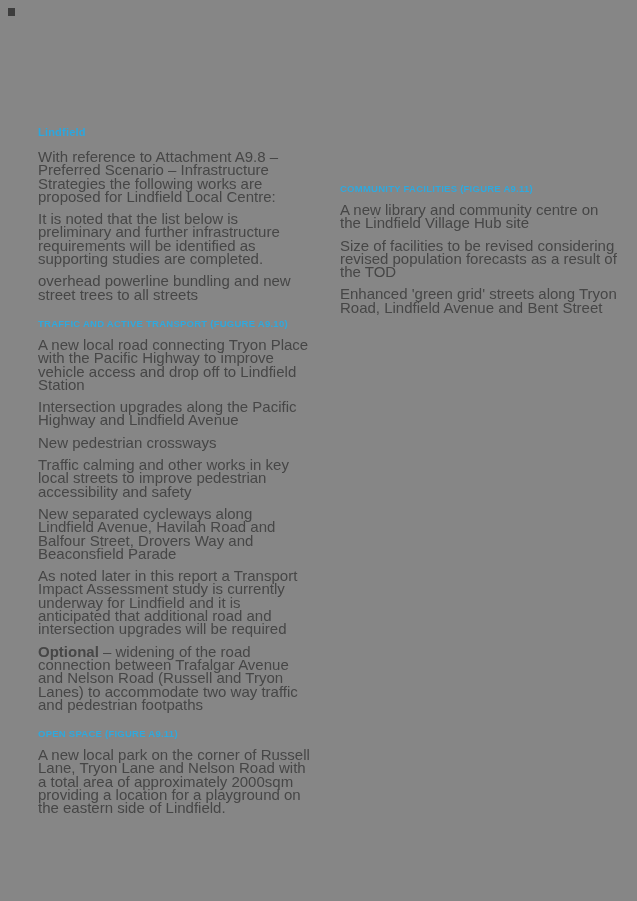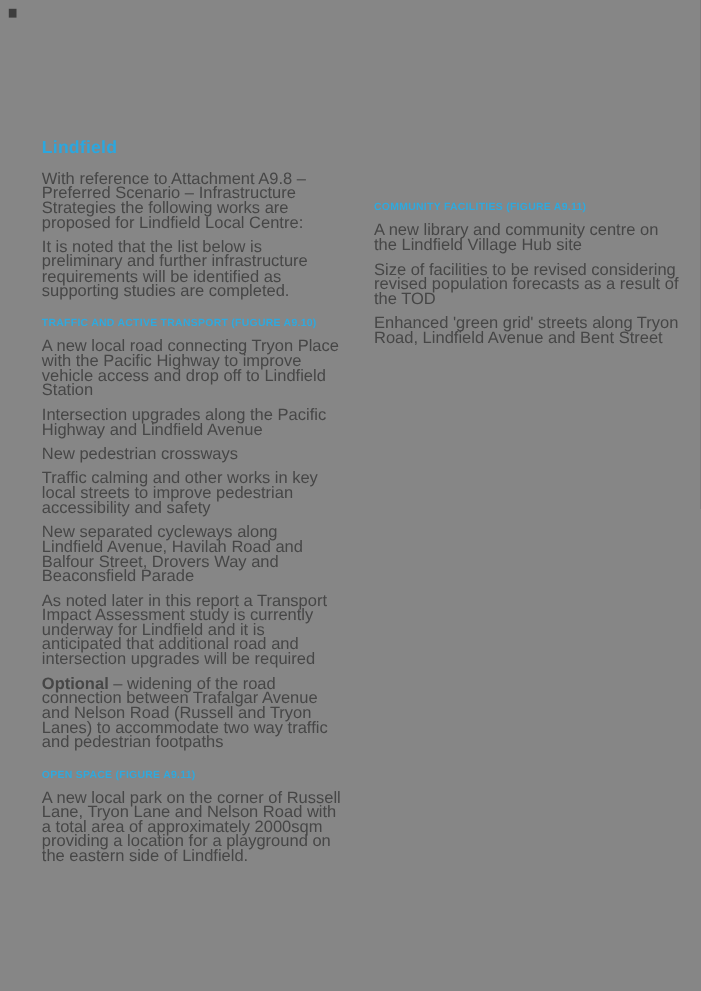--- a/index.html
+++ b/index.html
@@ -24,21 +24,21 @@
     background: #3d3d3d;
   }
   .col {
     position: absolute;
     top: 126px;
   }
   .col-left  { left: 38px;  width: 274px; }
   .col-right { left: 340px; width: 280px; top: 155px; margin-top: 28px; }
   .doc-title {
     color: #2ba7df;
-    font-size: 16px;
+    font-size: 11px;
     font-weight: bold;
     letter-spacing: 0.2px;
     margin-bottom: 12px;
   }
   .section-heading {
     color: #2fa9de;
     font-size: 9.5px;
     font-weight: bold;
     letter-spacing: 0.25px;
     margin-top: 17px;
@@ -59,20 +59,21 @@
 <div class="page">
 
   <div class="corner-mark"></div>
 
   <div class="col col-left">
     <div class="doc-title">Lindfield</div>
 
     <p class="body-para">With reference to Attachment A9.8 – Preferred Scenario – Infrastructure Strategies the following works are proposed for Lindfield Local Centre:</p>
     <p class="body-para">It is noted that the list below is preliminary and further infrastructure requirements will be identified as supporting studies are completed.</p>
 
+    <p class="body-para">overhead powerline bundling and new street trees to all streets</p>
 
     <div class="section-heading">TRAFFIC AND ACTIVE TRANSPORT (FUGURE A9.10)</div>
     <p class="body-para">A new local road connecting Tryon Place with the Pacific Highway to improve vehicle access and drop off to Lindfield Station</p>
     <p class="body-para">Intersection upgrades along the Pacific Highway and Lindfield Avenue</p>
     <p class="body-para">New pedestrian crossways</p>
     <p class="body-para">Traffic calming and other works in key local streets to improve pedestrian accessibility and safety</p>
     <p class="body-para">New separated cycleways along Lindfield Avenue, Havilah Road and Balfour Street, Drovers Way and Beaconsfield Parade</p>
     <p class="body-para">As noted later in this report a Transport Impact Assessment study is currently underway for Lindfield and it is anticipated that additional road and intersection upgrades will be required</p>
     <p class="body-para"><strong>Optional</strong><span> – widening of the road connection between Trafalgar Avenue and Nelson Road (Russell and Tryon Lanes) to accommodate two way traffic and pedestrian footpaths</span></p>
 

